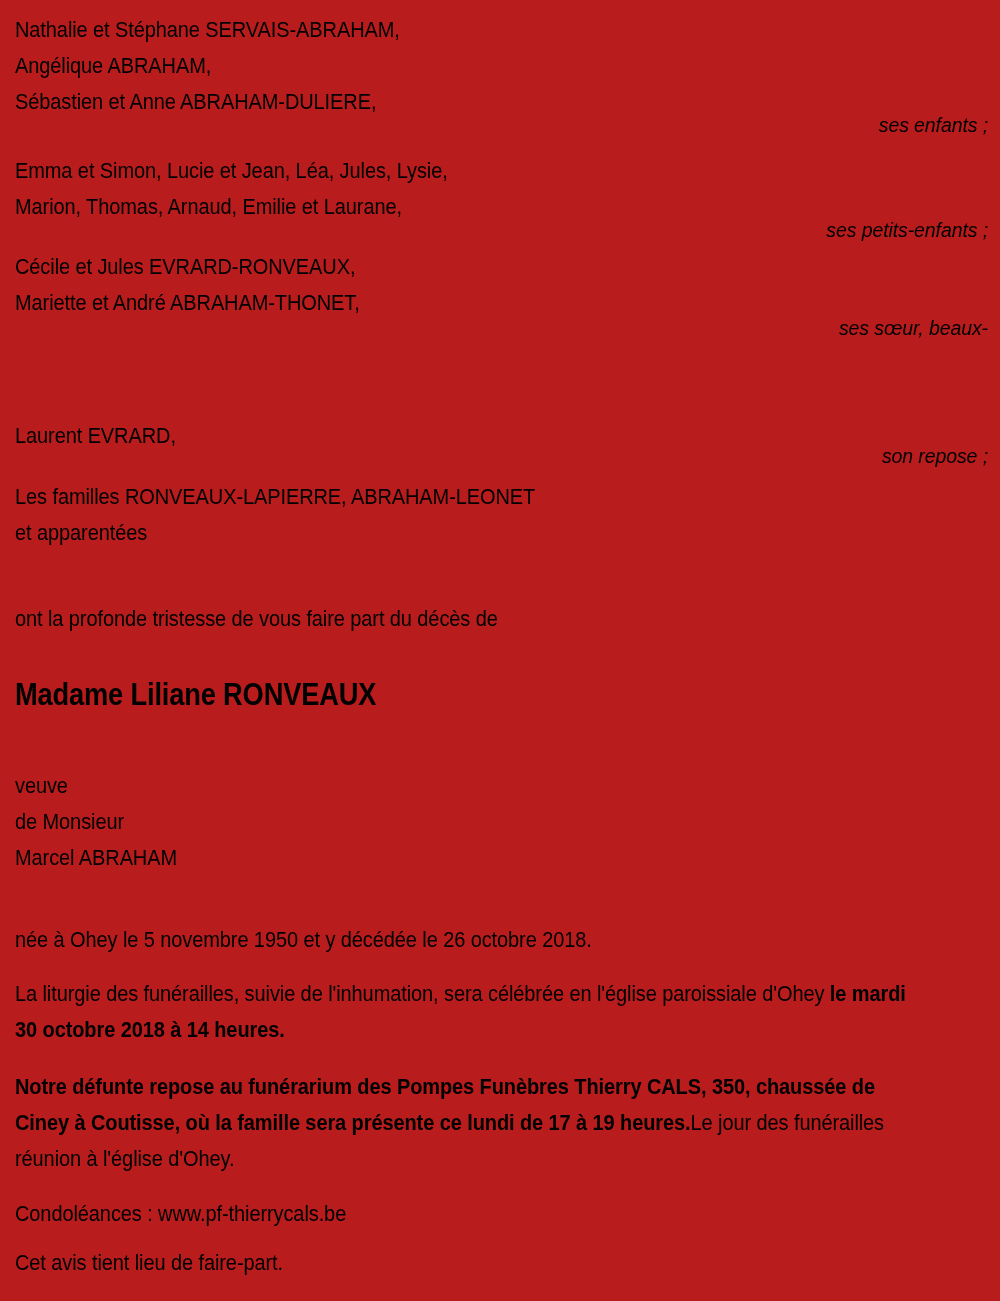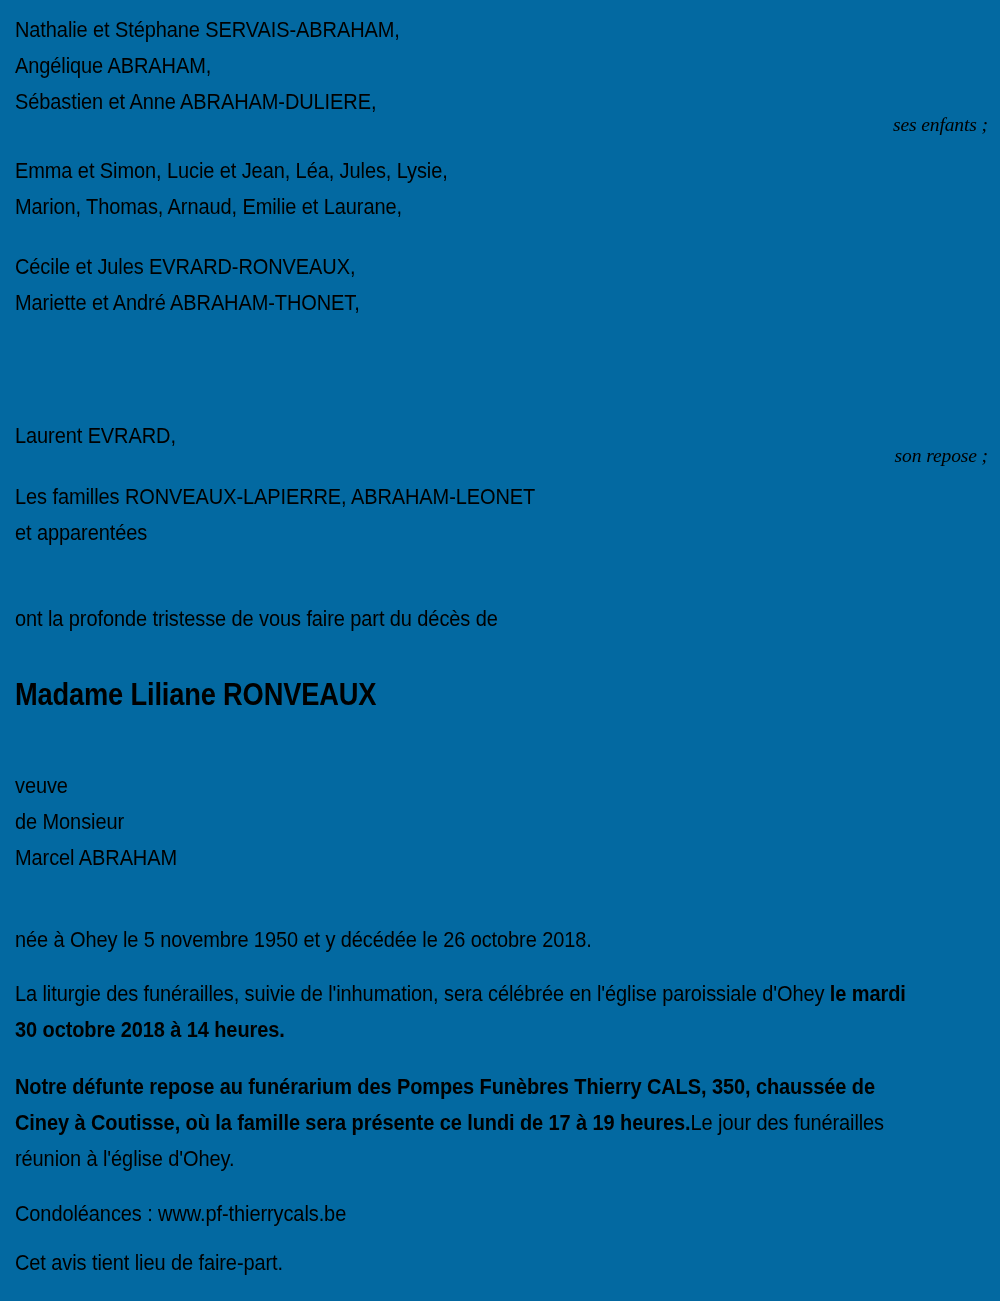--- a/index.html
+++ b/index.html
@@ -10,21 +10,21 @@
   }
   body {
     font-family: "Liberation Sans", "DejaVu Sans", sans-serif;
     color: #000000;
     -webkit-font-smoothing: antialiased;
   }
   #notice {
     position: relative;
     width: 1000px;
     height: 1301px;
-    background: #0369a1;
+    background: #b91c1c;
     overflow: hidden;
     box-sizing: border-box;
   }
 
   
   .blk {
     position: absolute;
     margin: 0;
     padding: 0;
   }
@@ -44,21 +44,20 @@
   
   .caption {
     right: 12px;
     text-align: center;
     font-size: 19.5px;
     line-height: 38px;
     font-style: italic;
     font-weight: 400;
     white-space: pre-line;
     letter-spacing: -0.1px;
-    font-family: Liberation Serif, serif;
   }
   .caption.tight {
     line-height: 25px;
   }
 
   
   .deceased-name {
     left: 15px;
     font-size: 31px;
     line-height: 34px;
@@ -91,24 +90,26 @@
 
   <p class="blk body-text" style="top:12px;">Nathalie et Stéphane SERVAIS-ABRAHAM,
 Angélique ABRAHAM,
 Sébastien et Anne ABRAHAM-DULIERE,</p>
 
   <p class="blk caption" style="top:106px;">ses enfants ;</p>
 
   <p class="blk body-text" style="top:153px;">Emma et Simon, Lucie et Jean, Léa, Jules, Lysie,
 Marion, Thomas, Arnaud, Emilie et Laurane,</p>
 
+  <p class="blk caption" style="top:211px;">ses petits-enfants ;</p>
 
   <p class="blk body-text" style="top:249px;">Cécile et Jules EVRARD-RONVEAUX,
 Mariette et André ABRAHAM-THONET,</p>
 
+  <p class="blk caption" style="top:309px;">ses sœur, beaux-</p>
 
 
   <p class="blk body-text" style="top:418px;">Laurent EVRARD,</p>
 
   <p class="blk caption" style="top:437px;">son repose ;</p>
 
   <p class="blk body-text" style="top:479px;">Les familles RONVEAUX-LAPIERRE, ABRAHAM-LEONET
 et apparentées</p>
 
   <p class="blk body-text" style="top:601px;">ont la profonde tristesse de vous faire part du décès de</p>

